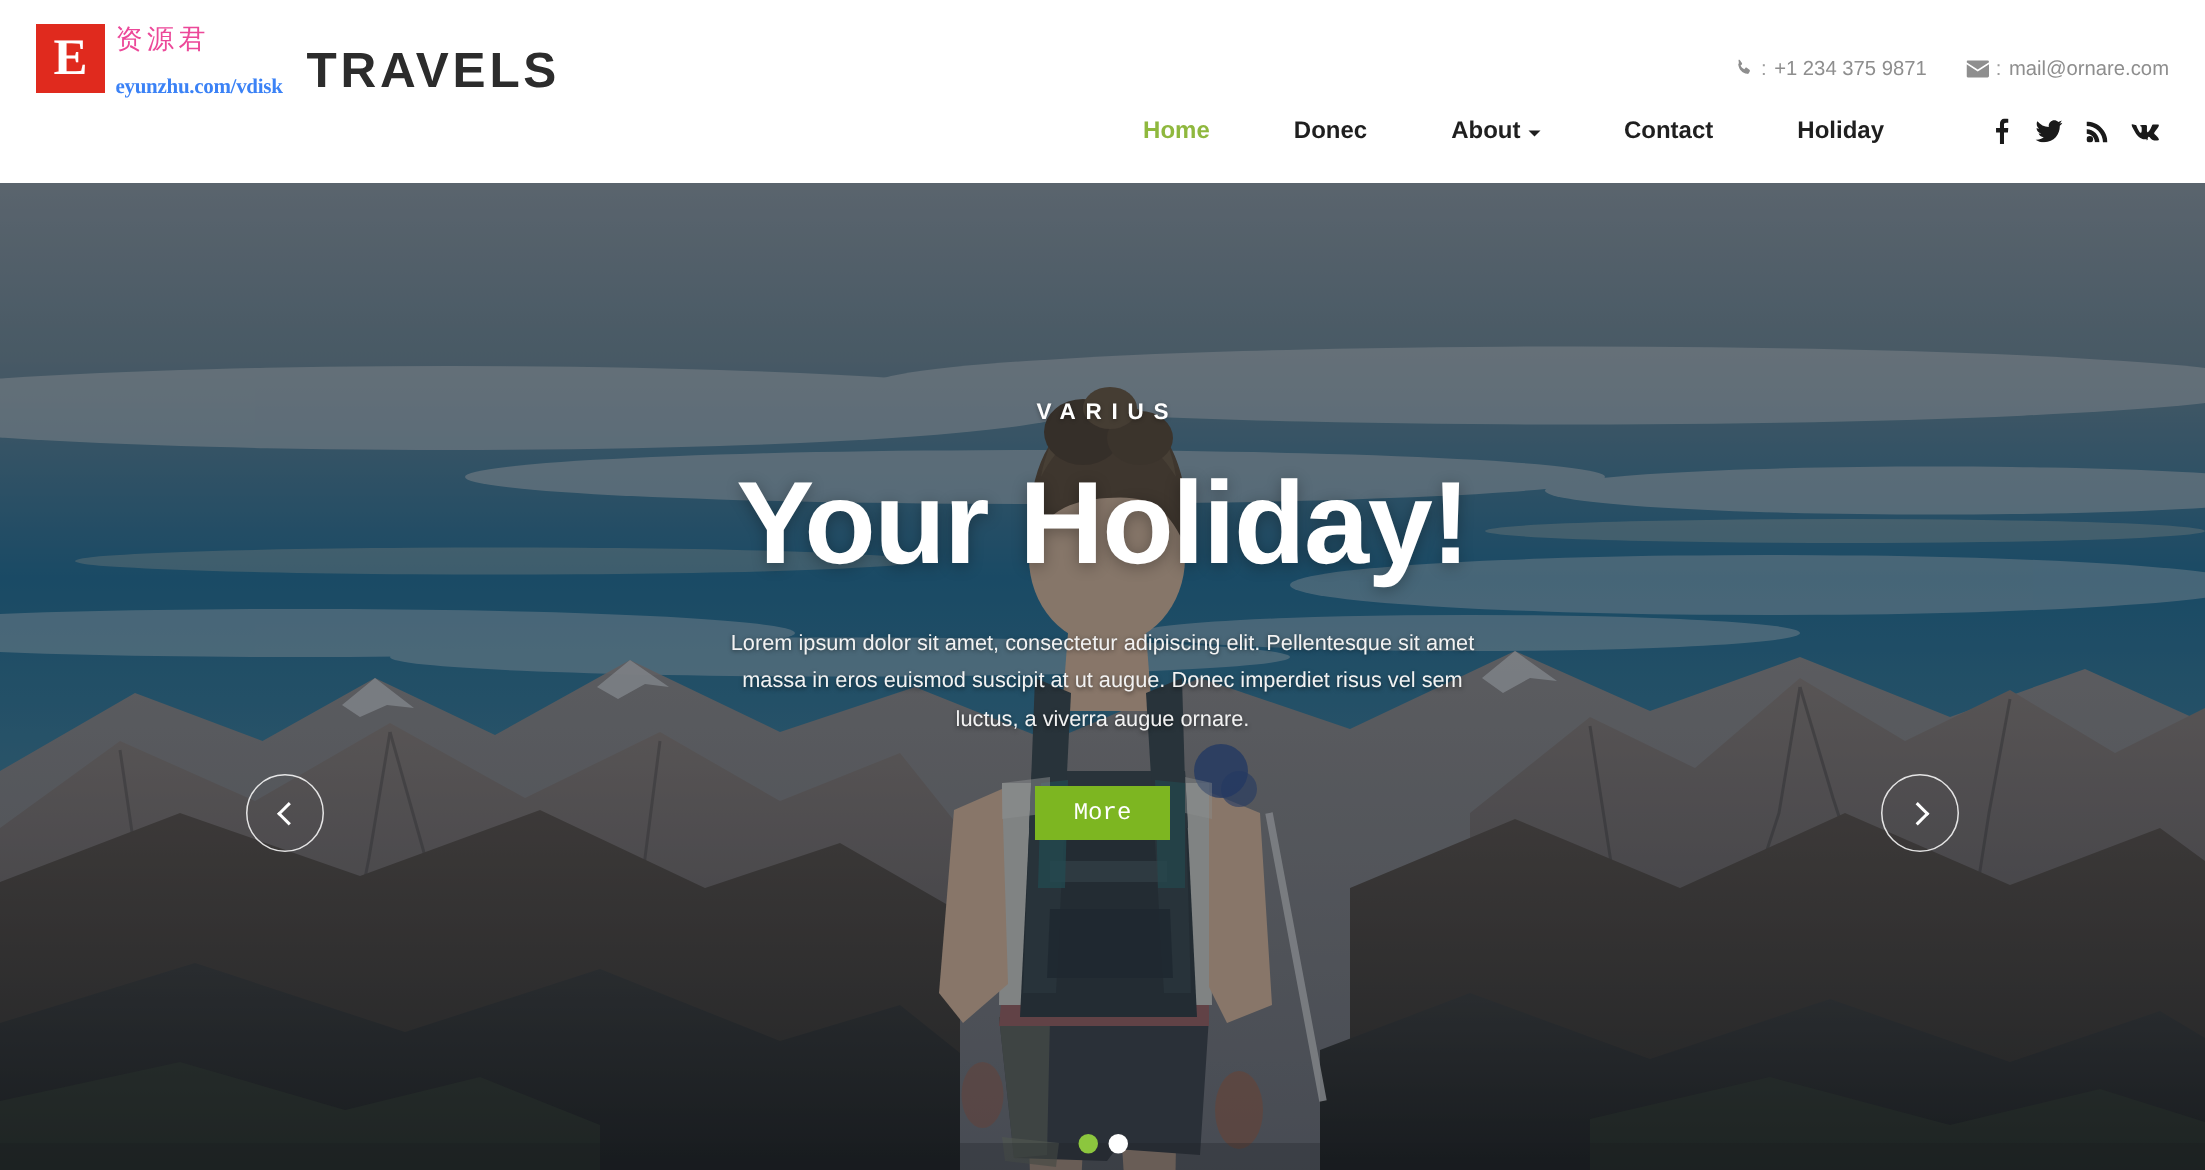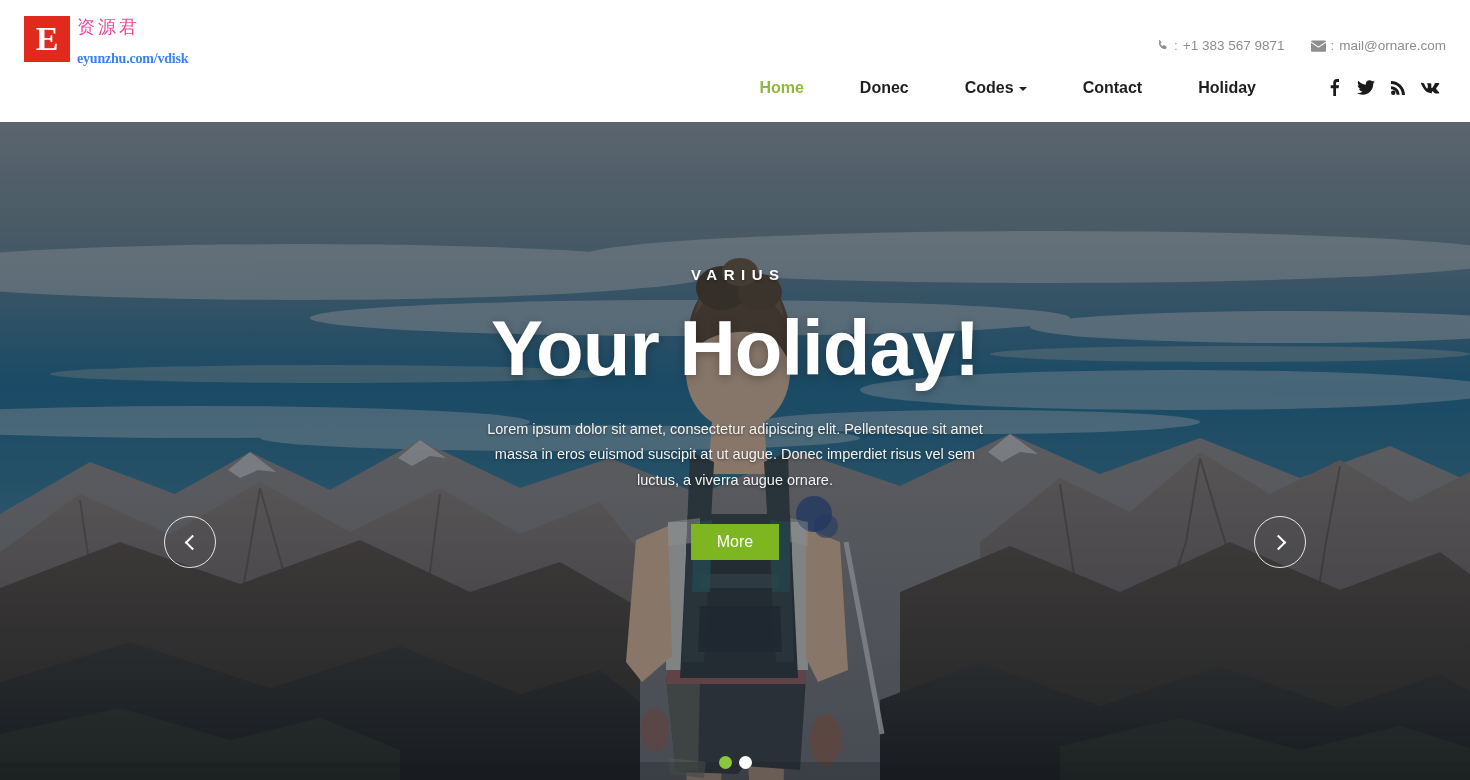--- a/index.html
+++ b/index.html
@@ -185,21 +185,21 @@
     margin-top:31px;
     display:inline-block;
     background:#7db621;
     color:#ffffff;
     font-size:16px;
     border:none;
     padding:0 26px;
     height:36px;
     line-height:36px;
     cursor:pointer;
-    font-family:Liberation Sans, sans-serif;
+    font-family:Liberation Mono, monospace;
   }
 
   
   .arrow {
     position:absolute;
     top:394px;
     width:52px; height:52px;
     border:1.5px solid rgba(255,255,255,0.85);
     border-radius:50%;
     z-index:14;
@@ -239,31 +239,32 @@
 <div class="header">
 
   <div class="brand">
     <div class="logo-mark">
       <div class="logo-e">E</div>
       <div class="logo-text-wrap">
         <div class="logo-cn">资源君</div>
         <div class="logo-url">eyunzhu.com/vdisk</div>
       </div>
     </div>
+    <div class="brand-title">TRAVELS</div>
   </div>
 
   <div class="topbar">
     <div class="topbar-item">
       <span>
         <svg width="13" height="13" viewBox="0 0 16 16">
             <path d="M3.7 1.2c.4-.2.9-.1 1.2.3l1.6 2.2c.3.4.2.9-.1 1.2l-1 .8c.6 1.4 1.7 2.5 3.1 3.1l.8-1c.3-.4.8-.4 1.2-.2l2.2 1.6c.4.3.5.8.3 1.2l-.9 1.7c-.2.4-.7.6-1.2.5C6.6 11.7 4.3 9.4 3.5 5.1c-.1-.5.1-.9.5-1.2l-.3-2.7z"></path>
           </svg>
       </span>
       <span class="topbar-sep">:</span>
-      <span>+1 383 567 9871</span>
+      <span>+1 234 375 9871</span>
     </div>
     <div class="topbar-item">
       <span>
         <svg width="15" height="12" viewBox="0 0 16 12">
             <path d="M0 1.2 8 6.4 16 1.2V1a1 1 0 0 0-1-1H1a1 1 0 0 0-1 1v.2zM16 2.6 8 7.8 0 2.6V11a1 1 0 0 0 1 1h14a1 1 0 0 0 1-1V2.6z"></path>
           </svg>
       </span>
       <span class="topbar-sep">:</span>
       <span>mail@ornare.com</span>
     </div>
@@ -271,21 +272,21 @@
 
   <div class="navrow">
     <nav class="nav">
       <a class="nav-link active" href="#">
           <span>Home</span>
         </a>
       <a class="nav-link" href="#">
           <span>Donec</span>
         </a>
       <a class="nav-link" href="#">
-          <span>Codes</span>
+          <span>About</span>
           <span class="caret"></span>
         </a>
       <a class="nav-link" href="#">
           <span>Contact</span>
         </a>
       <a class="nav-link" href="#">
           <span>Holiday</span>
         </a>
     </nav>
     <div class="social">

